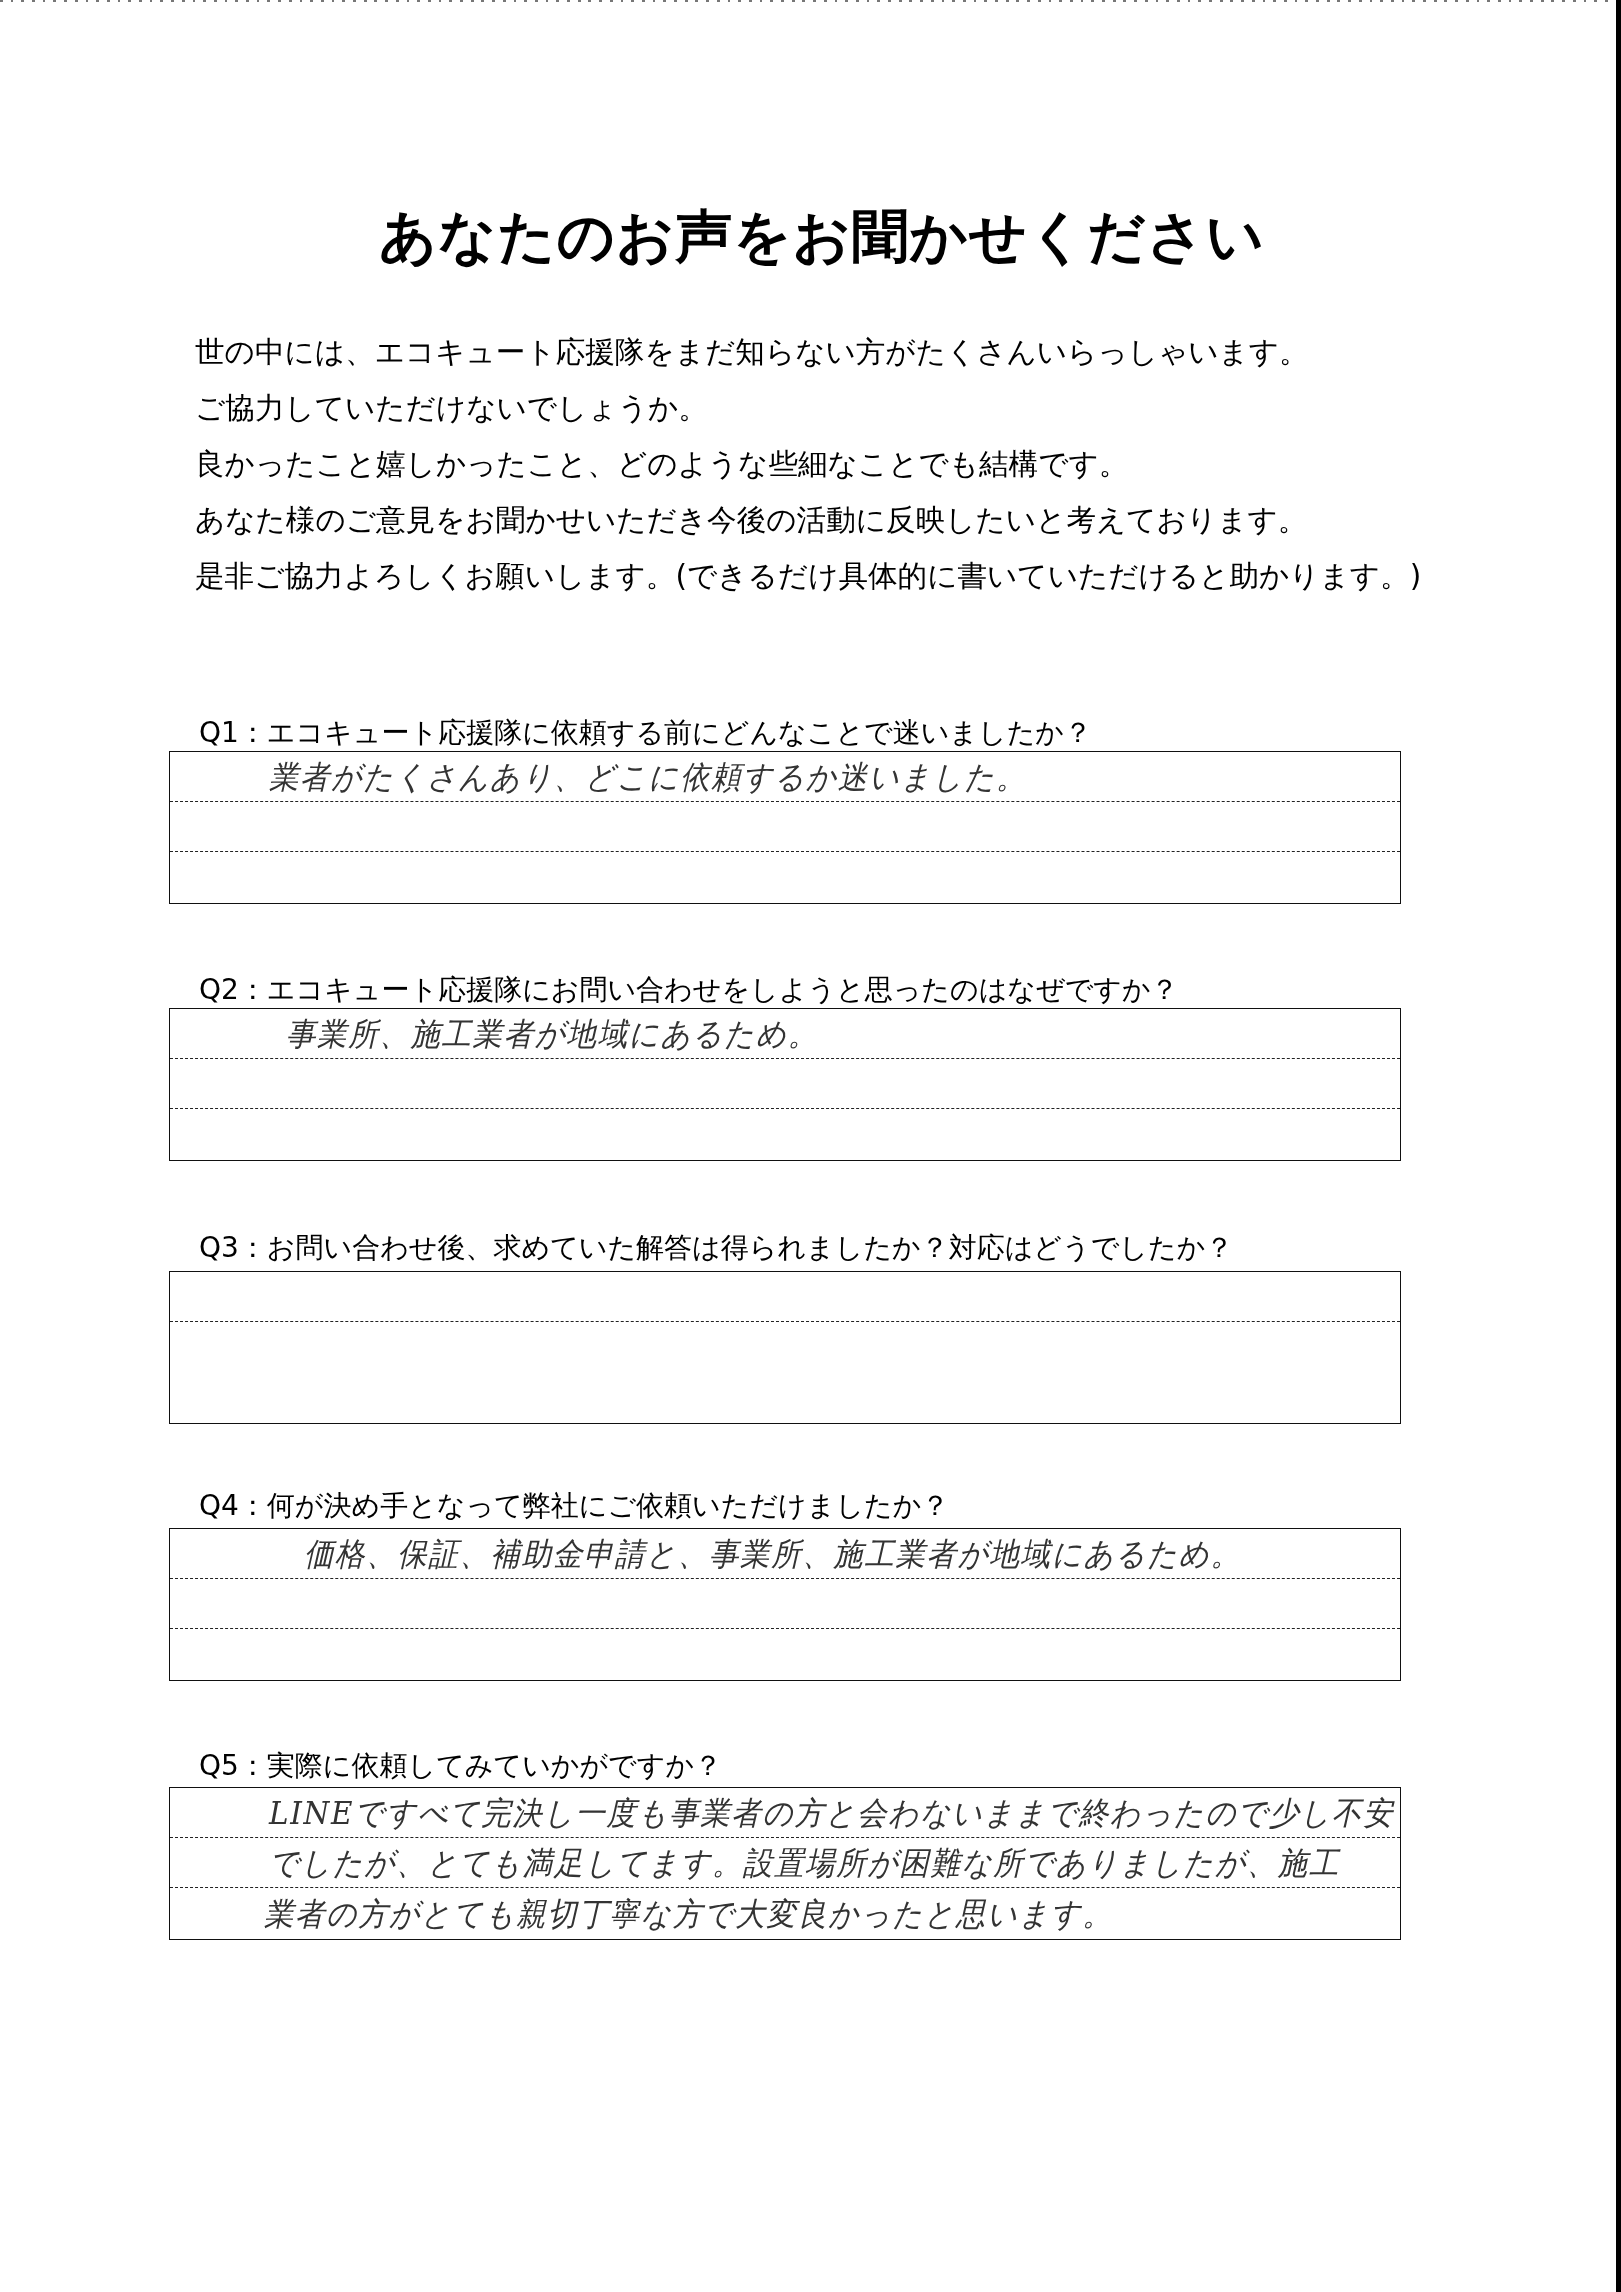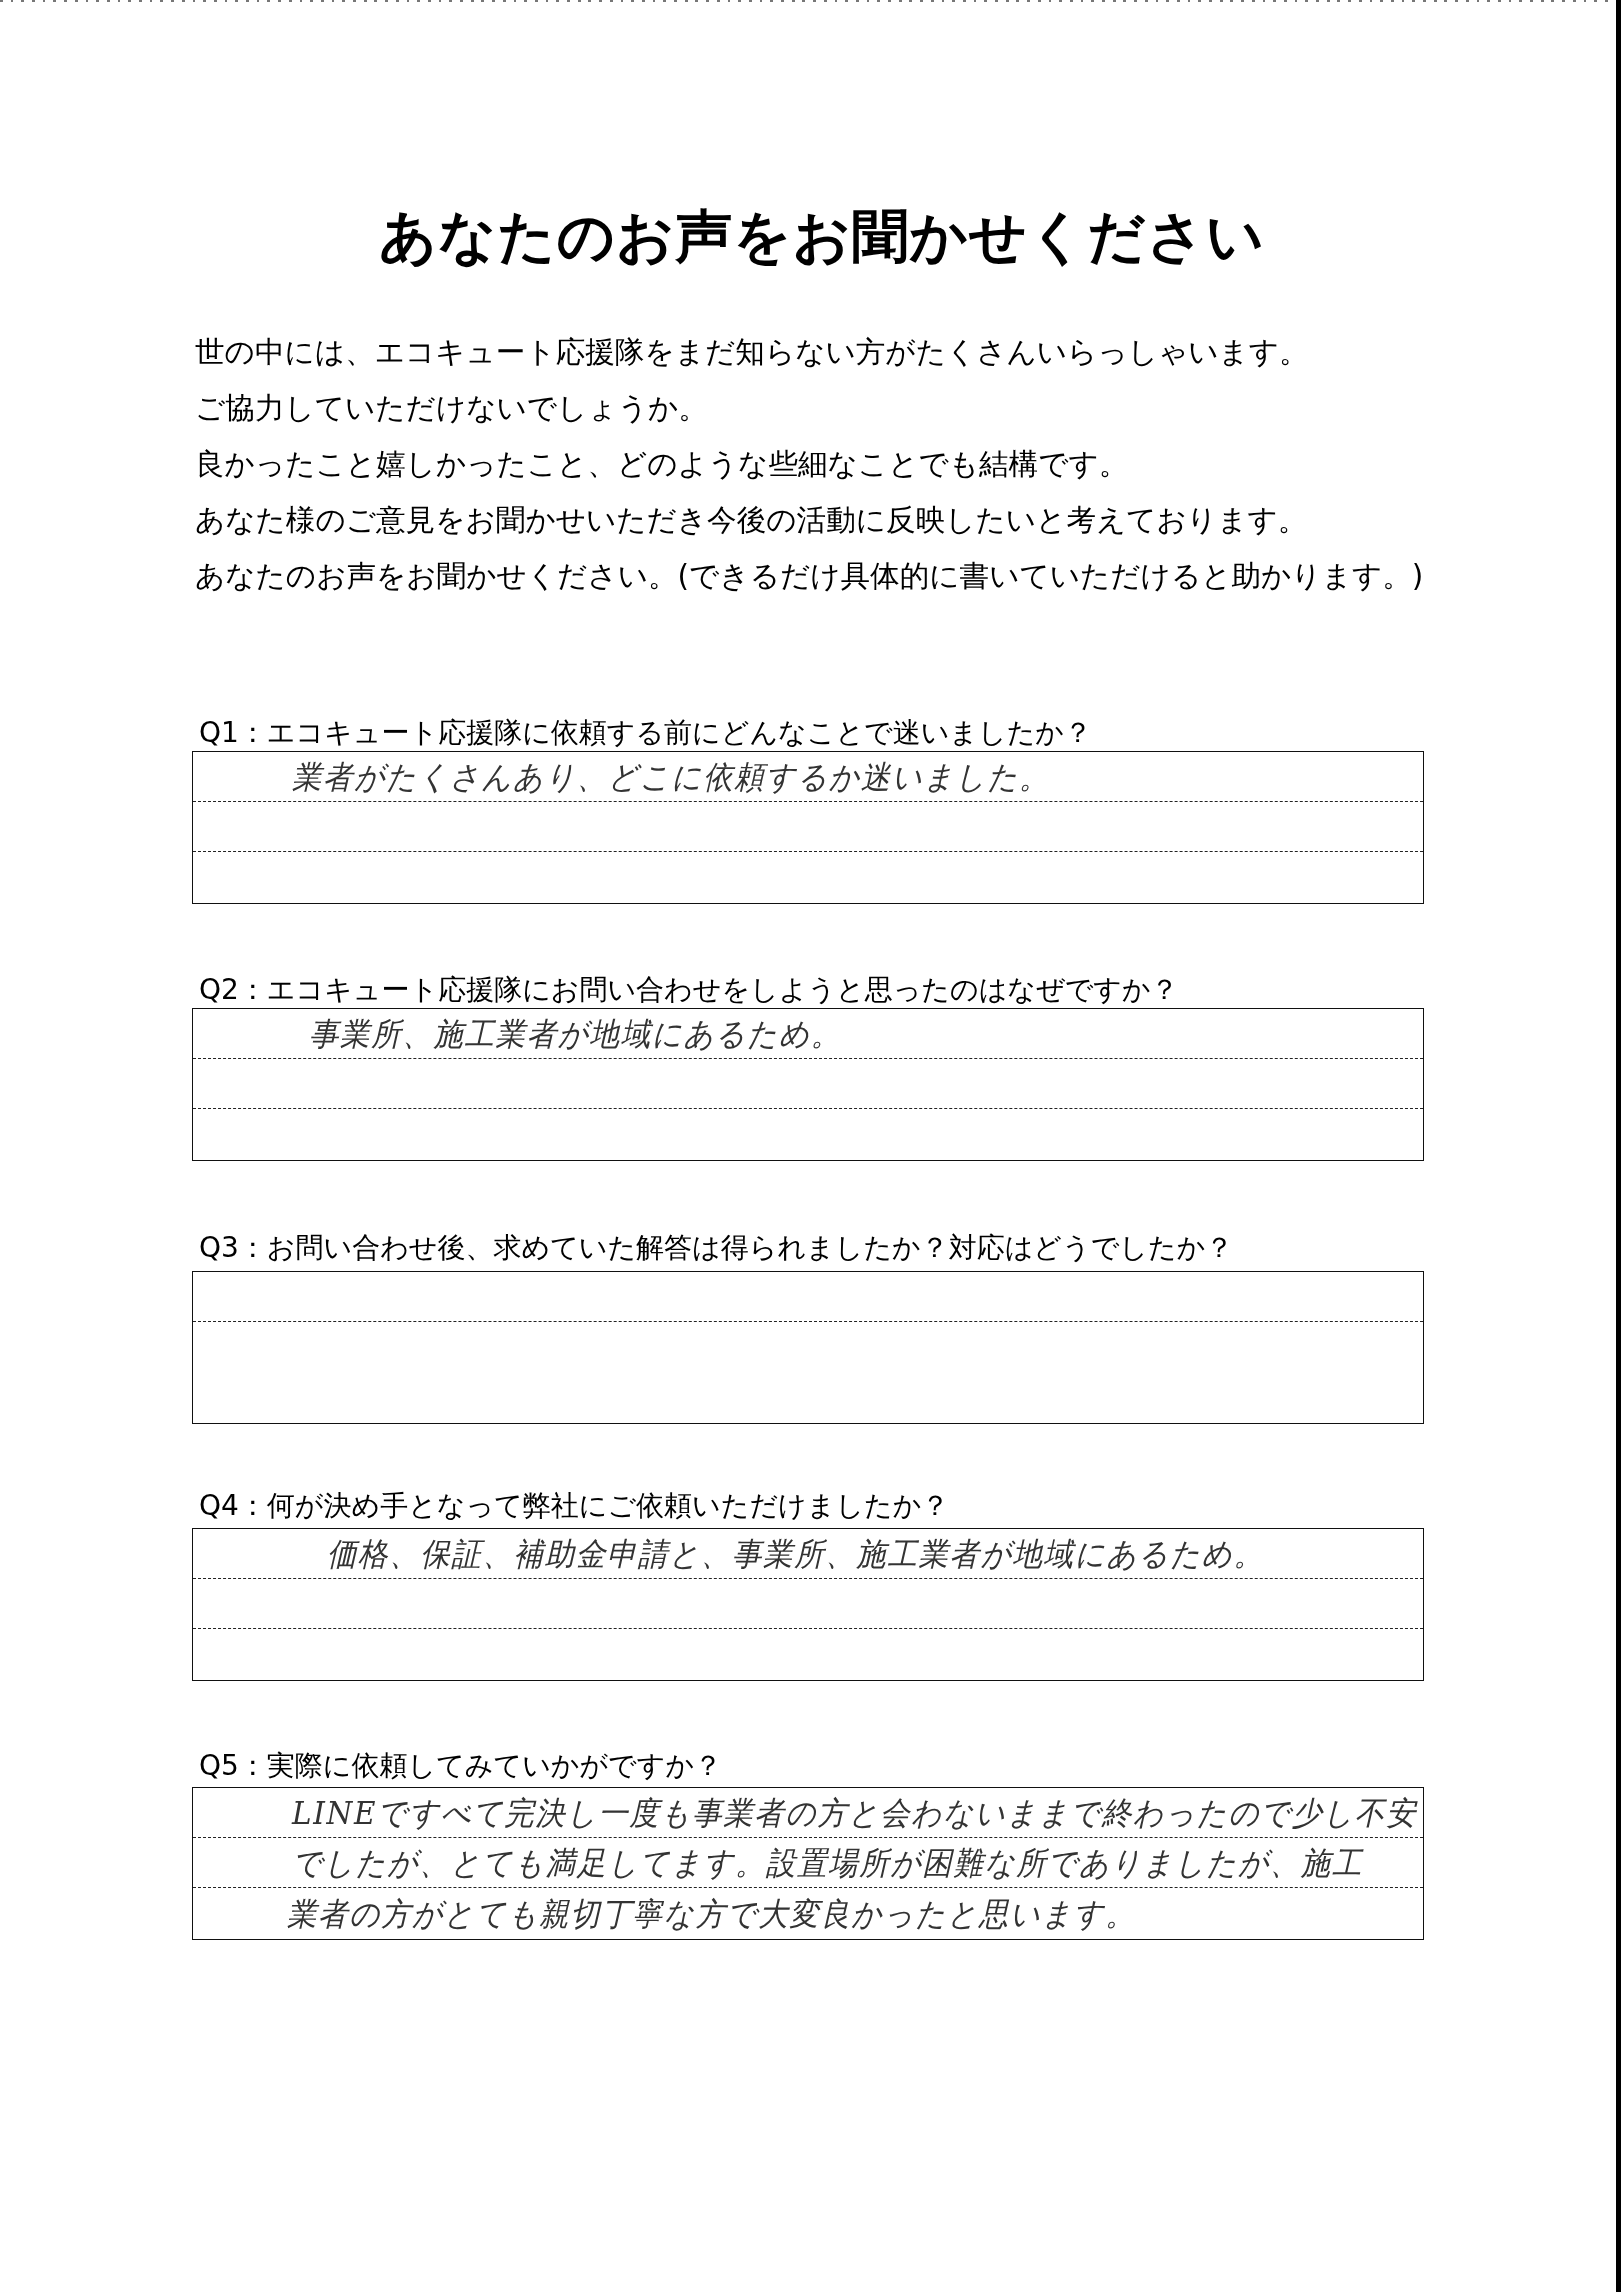--- a/index.html
+++ b/index.html
@@ -51,21 +51,21 @@
     .question {
       position: absolute;
       left: 199px;
       font-size: 28px;
       font-weight: normal;
       line-height: 36px;
       white-space: nowrap;
     }
     .answer-box {
       position: absolute;
-      left: 192px;
+      left: 169px;
       width: 1232px;
       height: 153px;
       border: 1.8px solid #111;
       box-sizing: border-box;
     }
     .answer-row {
       position: relative;
       height: 50px;
       box-sizing: border-box;
     }
@@ -92,21 +92,21 @@
 <div class="scan-top-edge"></div>
 <div class="scan-right-edge"></div>
 
 <h1 class="title" style="margin:16px;">あなたのお声をお聞かせください</h1>
 
 <div class="intro">
   <div class="intro-line">世の中には、エコキュート応援隊をまだ知らない方がたくさんいらっしゃいます。</div>
   <div class="intro-line">ご協力していただけないでしょうか。</div>
   <div class="intro-line">良かったこと嬉しかったこと、どのような些細なことでも結構です。</div>
   <div class="intro-line">あなた様のご意見をお聞かせいただき今後の活動に反映したいと考えております。</div>
-  <div class="intro-line">あなたのお声をお聞かせください。(できるだけ具体的に書いていただけると助かります。)</div>
+  <div class="intro-line">是非ご協力よろしくお願いします。(できるだけ具体的に書いていただけると助かります。)</div>
 </div>
 
 <div class="question" style="top:715px;">Q1：エコキュート応援隊に依頼する前にどんなことで迷いましたか？</div>
 <div class="answer-box" style="top:751px;">
   <div class="answer-row dashed">
     <span class="handwriting" style="left:99px;">業者がたくさんあり、どこに依頼するか迷いました。</span>
   </div>
   <div class="answer-row dashed">
     <span class="handwriting" style="left:99px;"></span>
   </div>

